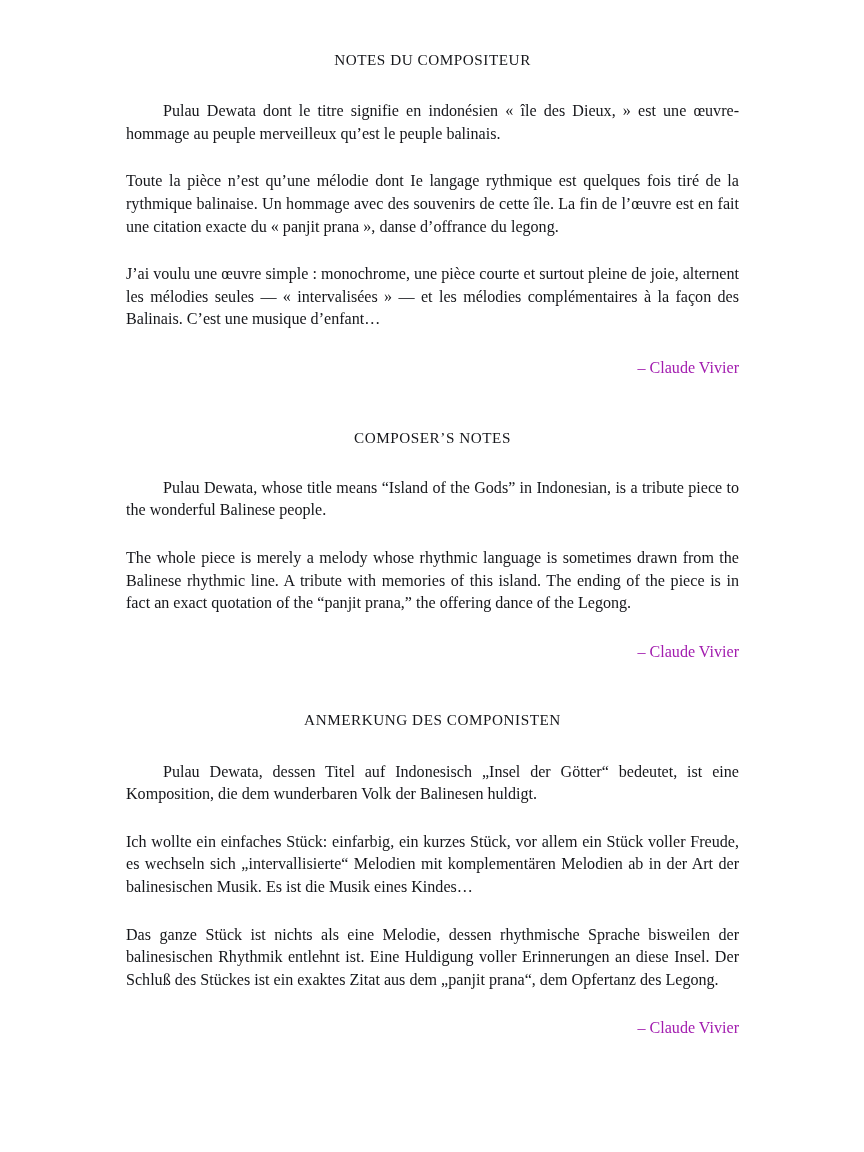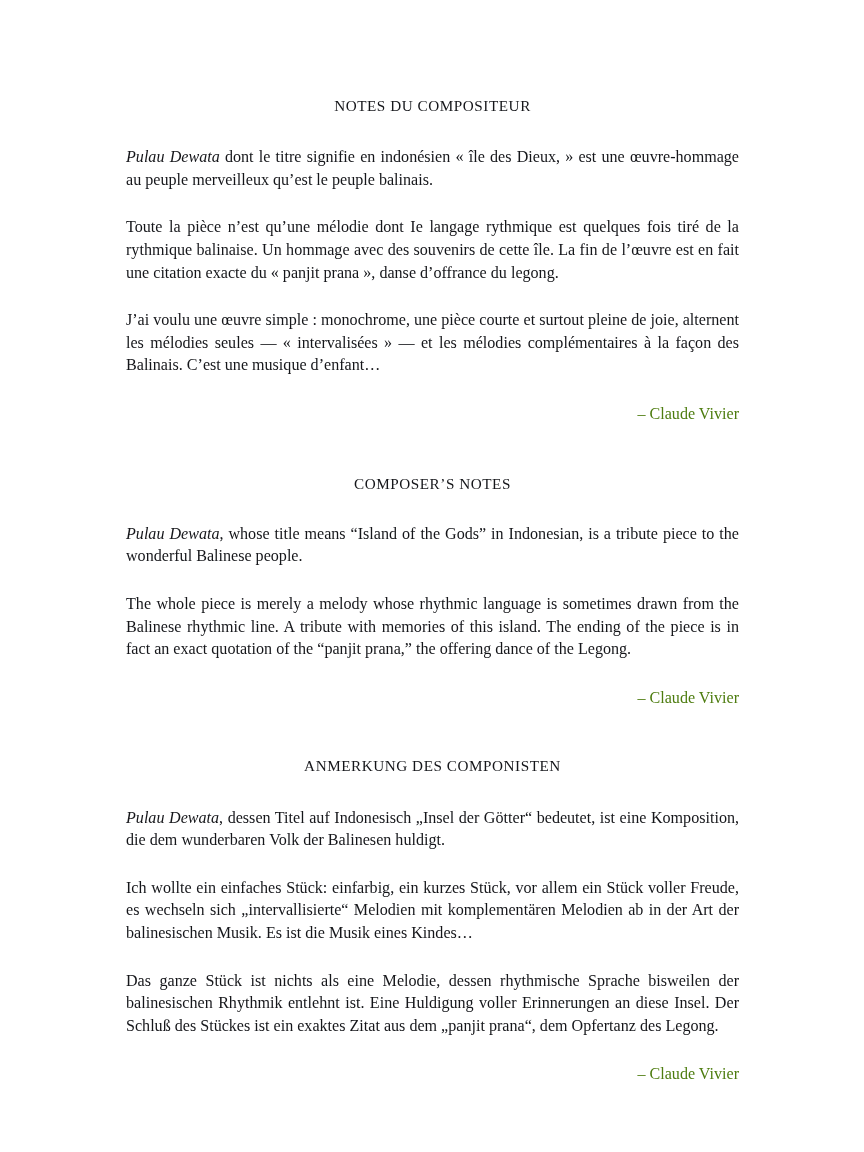--- a/index.html
+++ b/index.html
@@ -44,32 +44,32 @@
     font-size: 16.1px;
     line-height: 22.6px;
     margin: 0;
     color: #15161a;
     hyphens: none;
   }
   .para + .para {
     margin-top: 25px;
   }
   .title-italic {
-    font-style: italic;
+    margin-left: 37px;
   }
   .signature {
     text-align: right;
     font-size: 16.1px;
     line-height: 22.6px;
-    color: #4d7c0f;
+    color: #a21caf;
     margin: 0;
   }
 
   
-  .sec-fr { padding-top: 97px; }
+  .sec-fr { padding-top: 51px; }
   .sec-fr .first-para { margin-top: 31px; }
   .sec-fr .signature { margin-top: 26px; }
 
   .sec-en { padding-top: 49px; }
   .sec-en .first-para { margin-top: 30px; }
   .sec-en .signature { margin-top: 26px; }
 
   .sec-de { padding-top: 48px; }
   .sec-de .first-para { margin-top: 31px; }
   .sec-de .signature { margin-top: 26px; }

